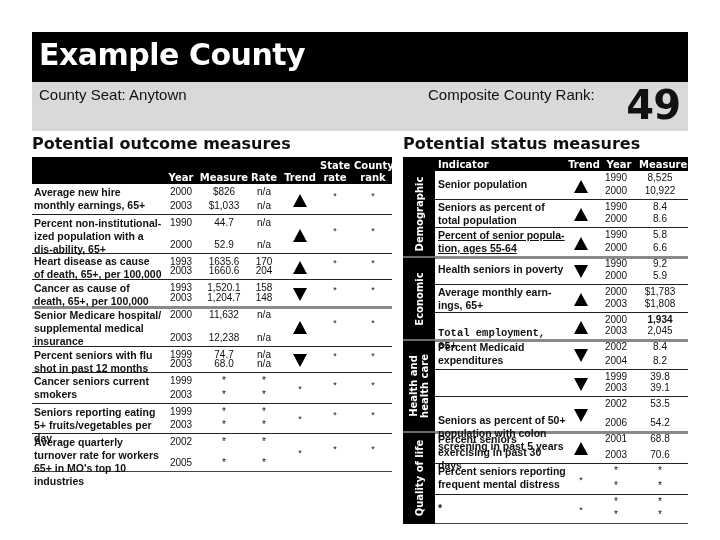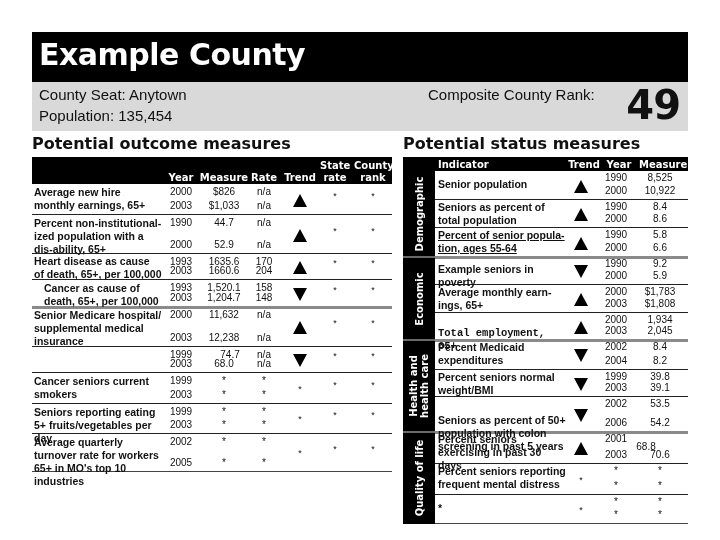--- a/index.html
+++ b/index.html
@@ -39,24 +39,20 @@
 <body>
 
 <div id="title-bar" class="abs">
   <div class="t">Example County</div>
 </div>
 <div id="info-bar" class="abs">
   <div class="info-line" style="left:7px; top:4px;">
     <span>County Seat:</span>
     <b>Anytown</b>
   </div>
-  <div class="info-line" style="left:7px; top:25px;">
-    <span>Population:</span>
-    <b>135,454</b>
-  </div>
   <div class="info-line" style="left:396px; top:4px;">Composite County Rank:</div>
   <div id="rank-num">49</div>
 </div>
 
 <div class="section-h" style="left:32px; top:134px;">Potential outcome measures</div>
 <div class="hdr" style="left:32px; top:157px; width:360px; height:27px;">
   <span style="left:134px; top:15px; width:30px;">Year</span>
   <span style="left:167px; top:15px; width:50px;">Measure</span>
   <span style="left:217px; top:15px; width:30px;">Rate</span>
   <span style="left:250px; top:15px; width:36px;">Trend</span>
@@ -97,21 +93,21 @@
       <div class="cell" style="left:134px; top:11px; width:30px;">2003</div>
       <div class="cell" style="left:167px; top:2px; width:50px;">1635.6</div>
       <div class="cell" style="left:167px; top:11px; width:50px;">1660.6</div>
       <div class="cell" style="left:217px; top:2px; width:30px;">170</div>
       <div class="cell" style="left:217px; top:11px; width:30px;">204</div>
       <div class="tri up" style="left:261px; top:7px;"></div>
       <div class="star" style="left:293px; top:4px; width:20px;">*</div>
       <div class="star" style="left:331px; top:4px; width:20px;">*</div>
     </div>
     <div class="row gray" style="left:32px; top:280px; width:360px; height:26px;">
-      <div class="lab" style="left:12px; top:2px; width:128px;">Cancer as cause of death, 65+, per 100,000</div>
+      <div class="lab" style="left:2px; top:2px; width:128px;">Cancer as cause of death, 65+, per 100,000</div>
       <div class="cell" style="left:134px; top:2px; width:30px;">1993</div>
       <div class="cell" style="left:134px; top:12px; width:30px;">2003</div>
       <div class="cell" style="left:167px; top:2px; width:50px;">1,520.1</div>
       <div class="cell" style="left:167px; top:12px; width:50px;">1,204.7</div>
       <div class="cell" style="left:217px; top:2px; width:30px;">158</div>
       <div class="cell" style="left:217px; top:12px; width:30px;">148</div>
       <div class="tri down" style="left:261px; top:8px;"></div>
       <div class="star" style="left:293px; top:5px; width:20px;">*</div>
       <div class="star" style="left:331px; top:5px; width:20px;">*</div>
     </div>
@@ -121,23 +117,24 @@
       <div class="cell" style="left:134px; top:25px; width:30px;">2003</div>
       <div class="cell" style="left:167px; top:2px; width:50px;">11,632</div>
       <div class="cell" style="left:167px; top:25px; width:50px;">12,238</div>
       <div class="cell" style="left:217px; top:2px; width:30px;">n/a</div>
       <div class="cell" style="left:217px; top:25px; width:30px;">n/a</div>
       <div class="tri up" style="left:261px; top:14px;"></div>
       <div class="star" style="left:293px; top:11px; width:20px;">*</div>
       <div class="star" style="left:331px; top:11px; width:20px;">*</div>
     </div>
     <div class="row" style="left:32px; top:347px; width:360px; height:25px;">
+      <div class="lab" style="left:2px; top:2px; width:128px;">Percent seniors with flu shot in past 12 months</div>
       <div class="cell" style="left:134px; top:2px; width:30px;">1999</div>
       <div class="cell" style="left:134px; top:11px; width:30px;">2003</div>
-      <div class="cell" style="left:173px; top:2px; width:50px;">74.7</div>
+      <div class="cell" style="left:167px; top:2px; width:50px;">74.7</div>
       <div class="cell" style="left:167px; top:11px; width:50px;">68.0</div>
       <div class="cell" style="left:217px; top:2px; width:30px;">n/a</div>
       <div class="cell" style="left:217px; top:11px; width:30px;">n/a</div>
       <div class="tri down" style="left:261px; top:7px;"></div>
       <div class="star" style="left:293px; top:4px; width:20px;">*</div>
       <div class="star" style="left:331px; top:4px; width:20px;">*</div>
     </div>
     <div class="row" style="left:32px; top:373px; width:360px; height:30px;">
       <div class="lab" style="left:2px; top:2px; width:128px;">Cancer seniors current smokers</div>
       <div class="cell" style="left:134px; top:2px; width:30px;">1999</div>
@@ -229,73 +226,72 @@
     </div>
     <div class="row gray" style="left:435px; top:228px; width:253px; height:28px;">
       <div class="lab" style="left:3px; top:1px; width:130px;text-decoration:underline;">Percent of senior popula-tion, ages 55-64</div>
       <div class="tri up" style="left:139px; top:9px;"></div>
       <div class="cell" style="left:166px; top:1px; width:30px;">1990</div>
       <div class="cell" style="left:166px; top:14px; width:30px;">2000</div>
       <div class="cell" style="left:201px; top:1px; width:48px;">5.8</div>
       <div class="cell" style="left:201px; top:14px; width:48px;">6.6</div>
     </div>
     <div class="row" style="left:435px; top:257px; width:253px; height:27px;">
-      <div class="lab" style="left:3px; top:6px; width:130px;">Example seniors in poverty</div>
+      <div class="lab" style="left:3px; top:6px; width:130px;">Health seniors in poverty</div>
       <div class="tri down" style="left:139px; top:8px;"></div>
       <div class="cell" style="left:166px; top:1px; width:30px;">1990</div>
       <div class="cell" style="left:166px; top:13px; width:30px;">2000</div>
       <div class="cell" style="left:201px; top:1px; width:48px;">9.2</div>
       <div class="cell" style="left:201px; top:13px; width:48px;">5.9</div>
     </div>
     <div class="row" style="left:435px; top:285px; width:253px; height:27px;">
       <div class="lab" style="left:3px; top:1px; width:130px;">Average monthly earn-ings, 65+</div>
       <div class="tri up" style="left:139px; top:8px;"></div>
       <div class="cell" style="left:166px; top:1px; width:30px;">2000</div>
       <div class="cell" style="left:166px; top:13px; width:30px;">2003</div>
       <div class="cell" style="left:201px; top:1px; width:48px;">$1,783</div>
       <div class="cell" style="left:201px; top:13px; width:48px;">$1,808</div>
     </div>
     <div class="row gray" style="left:435px; top:313px; width:253px; height:26px;">
       <div class="lab" style="left:3px; top:14px; width:130px;font-family:Liberation Mono, monospace;">Total employment, 65+</div>
       <div class="tri up" style="left:139px; top:8px;"></div>
       <div class="cell" style="left:166px; top:1px; width:30px;">2000</div>
       <div class="cell" style="left:166px; top:12px; width:30px;">2003</div>
-      <div class="cell" style="left:201px; top:1px; width:48px;">1,934</div>
+      <div class="cell" style="left:201px; top:1px; width:48px;font-weight:bold;">1,934</div>
       <div class="cell" style="left:201px; top:12px; width:48px;">2,045</div>
     </div>
     <div class="row" style="left:435px; top:340px; width:253px; height:29px;">
       <div class="lab" style="left:3px; top:1px; width:130px;">Percent Medicaid expenditures</div>
       <div class="tri down" style="left:139px; top:9px;"></div>
       <div class="cell" style="left:166px; top:1px; width:30px;">2002</div>
       <div class="cell" style="left:166px; top:15px; width:30px;">2004</div>
       <div class="cell" style="left:201px; top:1px; width:48px;">8.4</div>
       <div class="cell" style="left:201px; top:15px; width:48px;">8.2</div>
     </div>
     <div class="row" style="left:435px; top:370px; width:253px; height:26px;">
-      <div class="lab" style="left:3px; top:1px; width:130px;">Percent seniors normal weight/BMI</div>
       <div class="tri down" style="left:139px; top:8px;"></div>
       <div class="cell" style="left:166px; top:1px; width:30px;">1999</div>
       <div class="cell" style="left:166px; top:12px; width:30px;">2003</div>
       <div class="cell" style="left:201px; top:1px; width:48px;">39.8</div>
       <div class="cell" style="left:201px; top:12px; width:48px;">39.1</div>
     </div>
     <div class="row gray" style="left:435px; top:397px; width:253px; height:34px;">
       <div class="lab" style="left:3px; top:17px; width:130px;">Seniors as percent of 50+ population with colon screening in past 5 years</div>
       <div class="tri down" style="left:139px; top:12px;"></div>
       <div class="cell" style="left:166px; top:1px; width:30px;">2002</div>
       <div class="cell" style="left:166px; top:20px; width:30px;">2006</div>
       <div class="cell" style="left:201px; top:1px; width:48px;">53.5</div>
       <div class="cell" style="left:201px; top:20px; width:48px;">54.2</div>
     </div>
     <div class="row" style="left:435px; top:432px; width:253px; height:31px;">
       <div class="lab" style="left:3px; top:1px; width:130px;">Percent seniors exercising in past 30 days</div>
       <div class="tri up" style="left:139px; top:10px;"></div>
       <div class="cell" style="left:166px; top:1px; width:30px;">2001</div>
       <div class="cell" style="left:166px; top:17px; width:30px;">2003</div>
-      <div class="cell" style="left:187px; top:1px; width:48px;margin-top:8px;">68.8</div>
+      <div class="cell" style="left:201px; top:1px; width:48px;">68.8</div>
       <div class="cell" style="left:201px; top:17px; width:48px;">70.6</div>
     </div>
     <div class="row" style="left:435px; top:464px; width:253px; height:30px;">
       <div class="lab" style="left:3px; top:1px; width:130px;">Percent seniors reporting frequent mental distress</div>
       <div class="star" style="left:136px; top:11px; width:20px;">*</div>
       <div class="cell" style="left:166px; top:1px; width:30px;">*</div>
       <div class="cell" style="left:166px; top:16px; width:30px;">*</div>
       <div class="cell" style="left:201px; top:1px; width:48px;">*</div>
       <div class="cell" style="left:201px; top:16px; width:48px;">*</div>
     </div>

